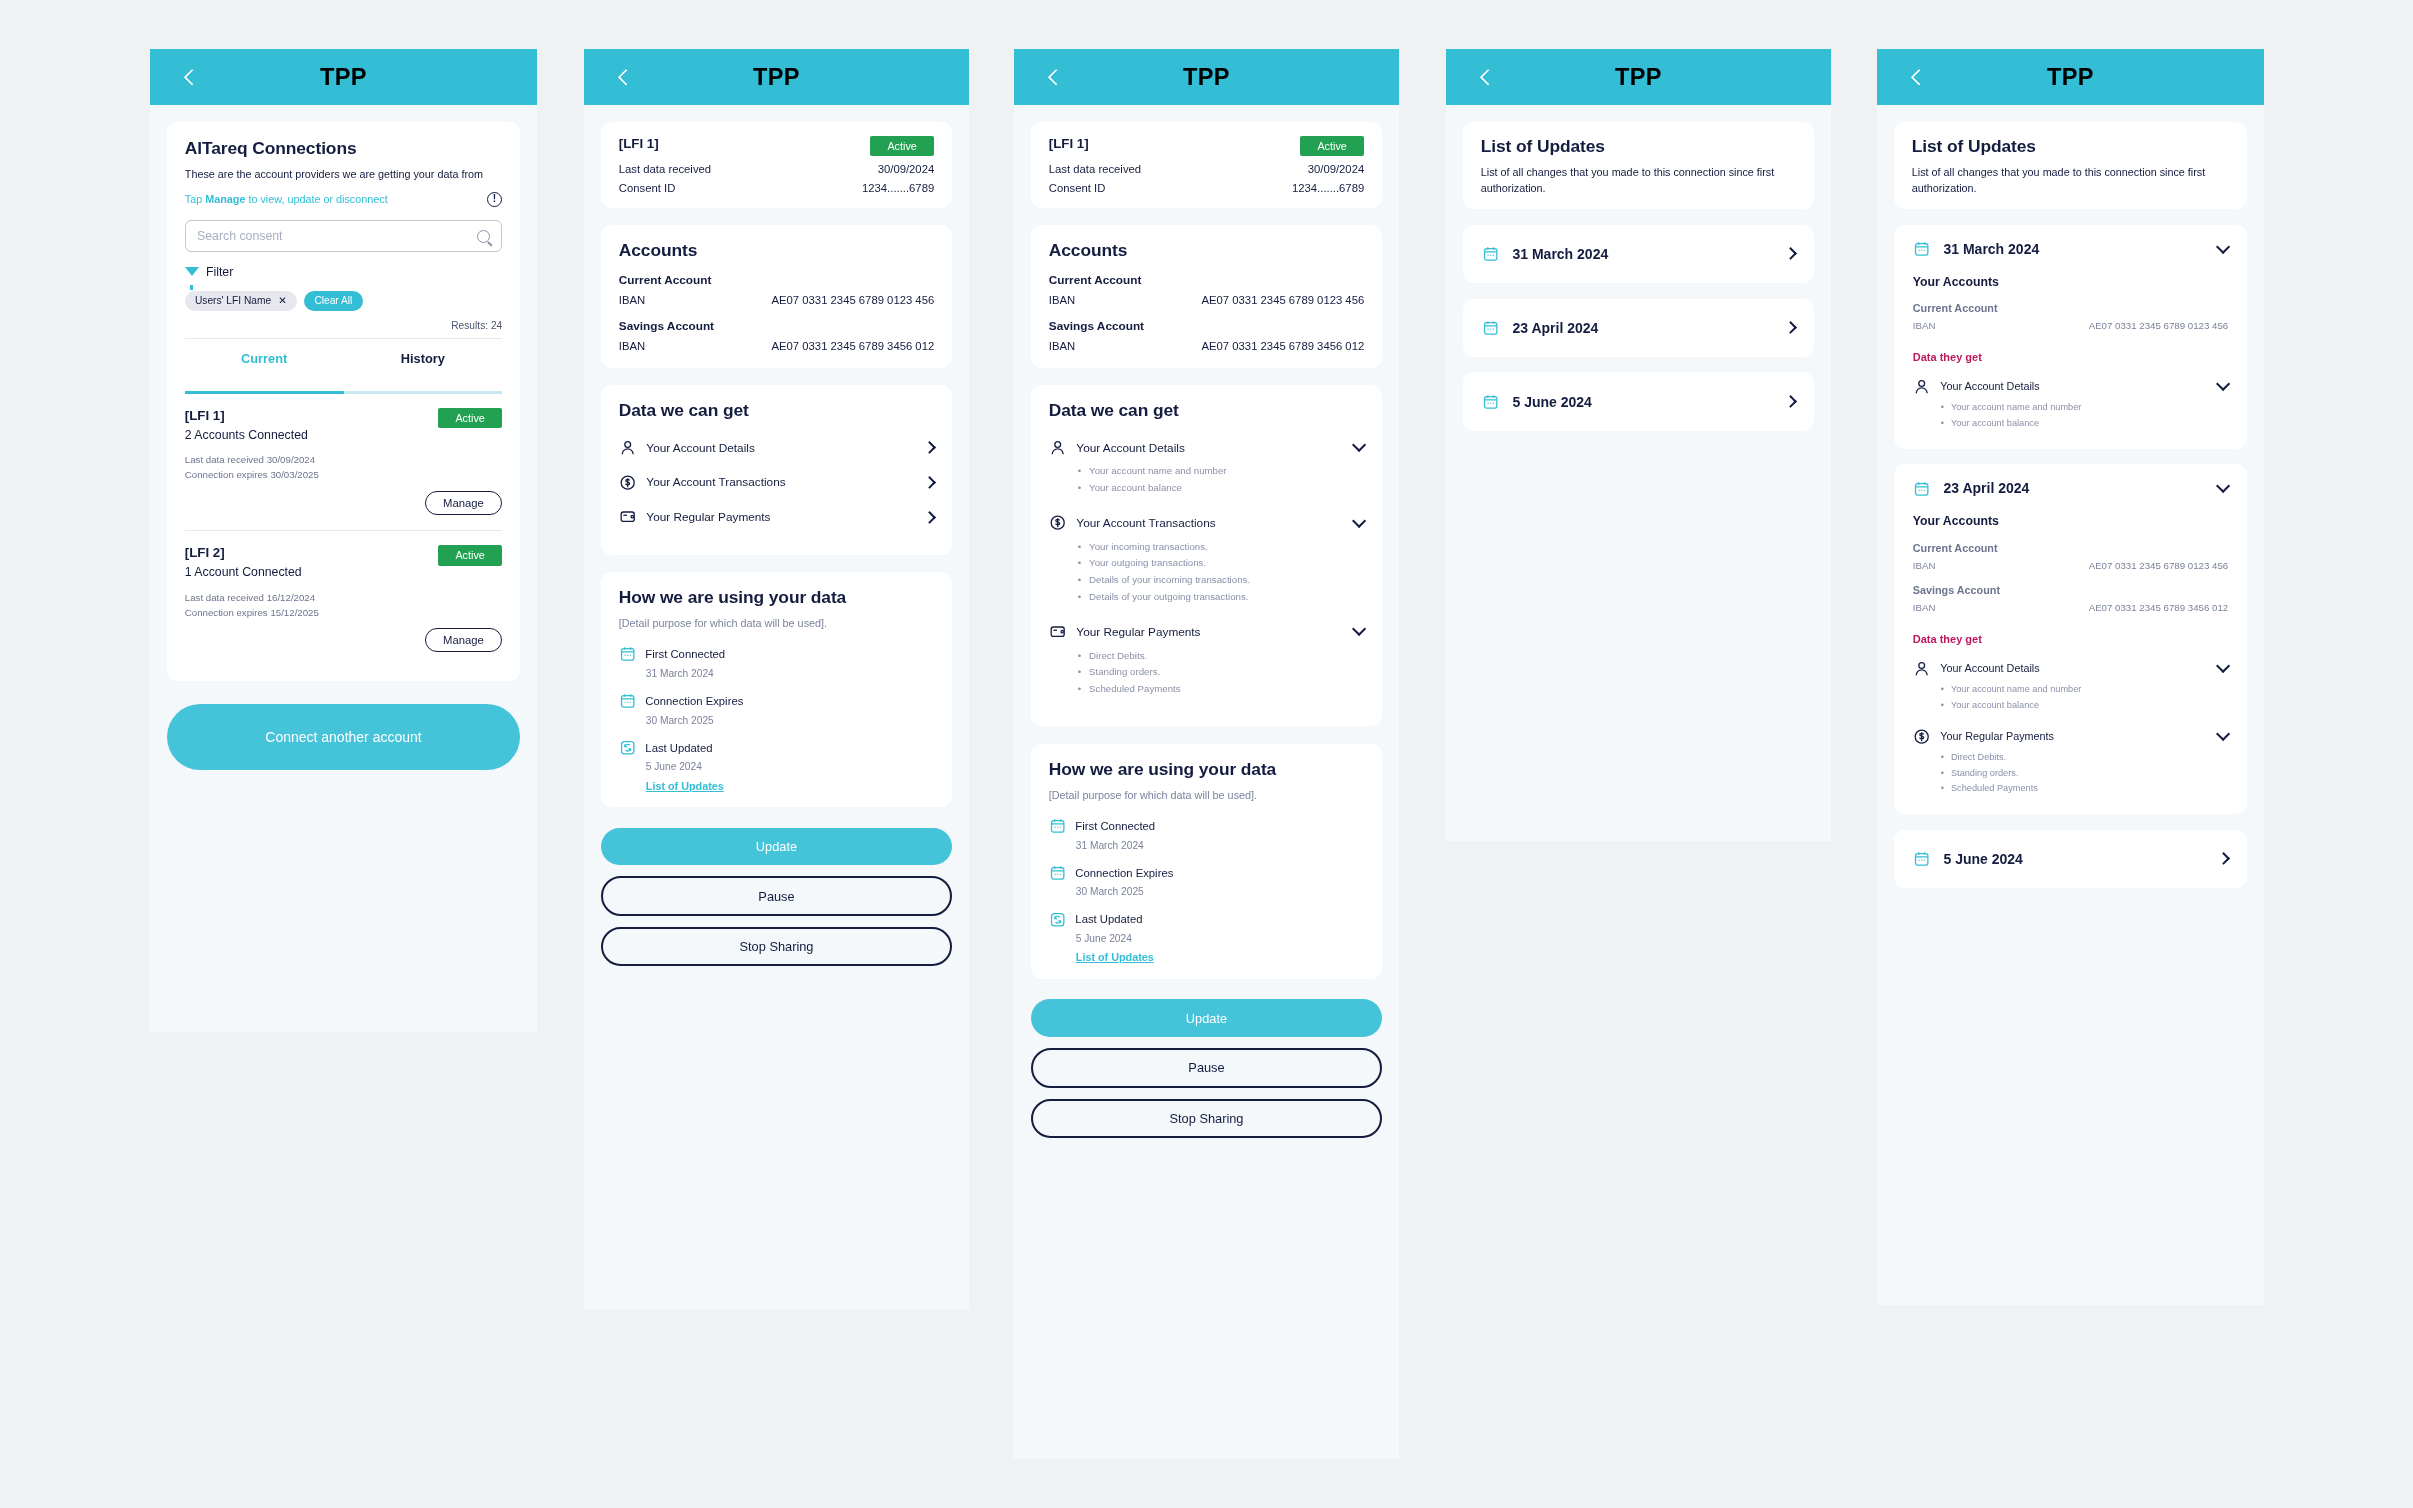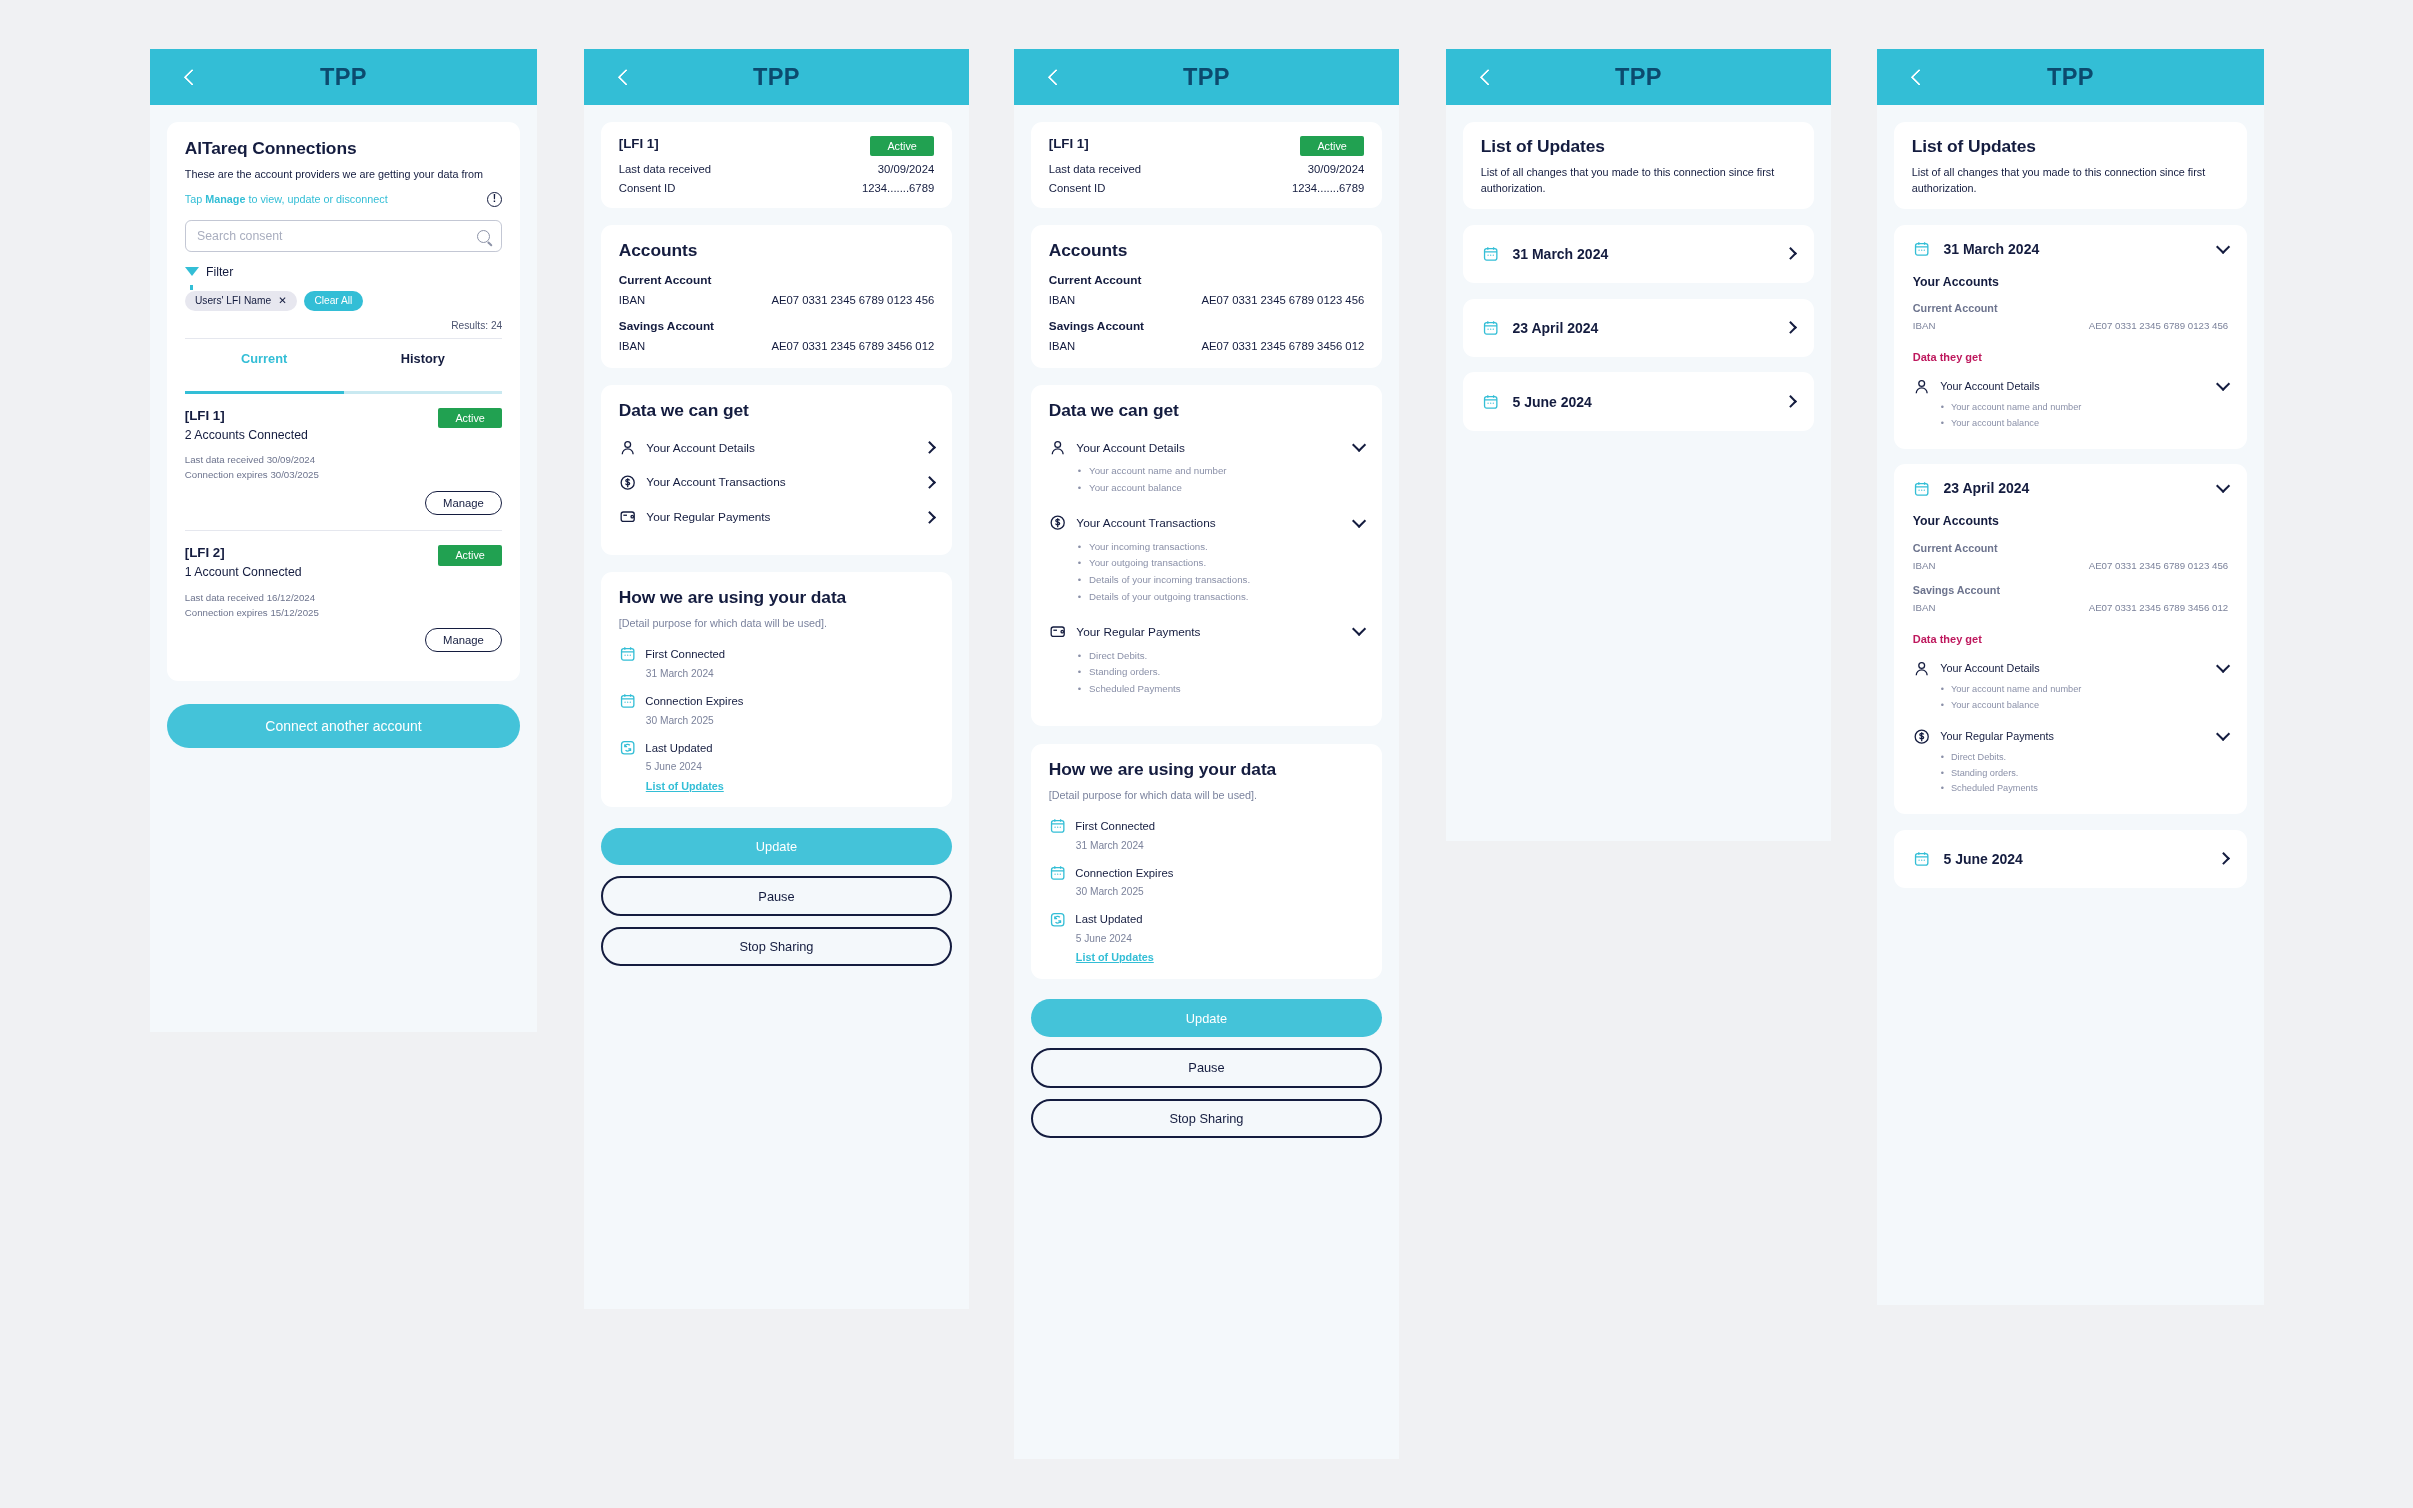--- a/index.html
+++ b/index.html
@@ -40,21 +40,21 @@
   }
   .hdr .back::before {
     content: ""; position: absolute; left: 4.1px; top: 2.6px;
     width: 10.2px; height: 10.2px;
     border-left: 2.6px solid #fff; border-bottom: 2.6px solid #fff;
     transform: rotate(45deg);
     border-radius: 1px;
   }
   .hdr .ttl {
     flex: 1; text-align: center;
-    color: #0c4a6e; font-size: 23.6px; font-weight: 700;
+    color: #000000; font-size: 23.6px; font-weight: 700;
     letter-spacing: 0.3px;
   }
 
   .body-area { padding: 0 17.4px; }
 
   
   .card {
     background: #fff;
     border-radius: 11.3px;
     padding: 15.4px 17.4px;
@@ -145,21 +145,21 @@
   .conn-meta { font-size: 9.7px; color: #6d748e; line-height: 1.55; margin-top: 10.2px; }
   .manage-row { display: flex; justify-content: flex-end; margin-top: 8.2px; padding-bottom: 13.3px; }
   .btn-manage {
     border: 1px solid #141c3f; border-radius: 512px;
     padding: 5.1px 17.4px; font-size: 11.3px; color: #141c3f;
     background: #fff; cursor: pointer;
   }
   .btn-primary {
     display: block; width: 100%; margin-top: 23.6px;
     background: #44c3d9; color: #fff; border: none;
-    border-radius: 512px; padding: 14px 0;
+    border-radius: 512px; padding: 25px 0;
     font-size: 14px; cursor: pointer;
     font-family: "Liberation Sans", sans-serif;
   }
 
   
   .kv { display: flex; justify-content: space-between; font-size: 11.3px; color: #141c3f; margin-top: 7.2px; }
   .acct-name { font-size: 11.8px; font-weight: 700; color: #141c3f; margin-top: 13.3px; }
   .acct-name.first { margin-top: 11.3px; }
 
   .dwc-row {

